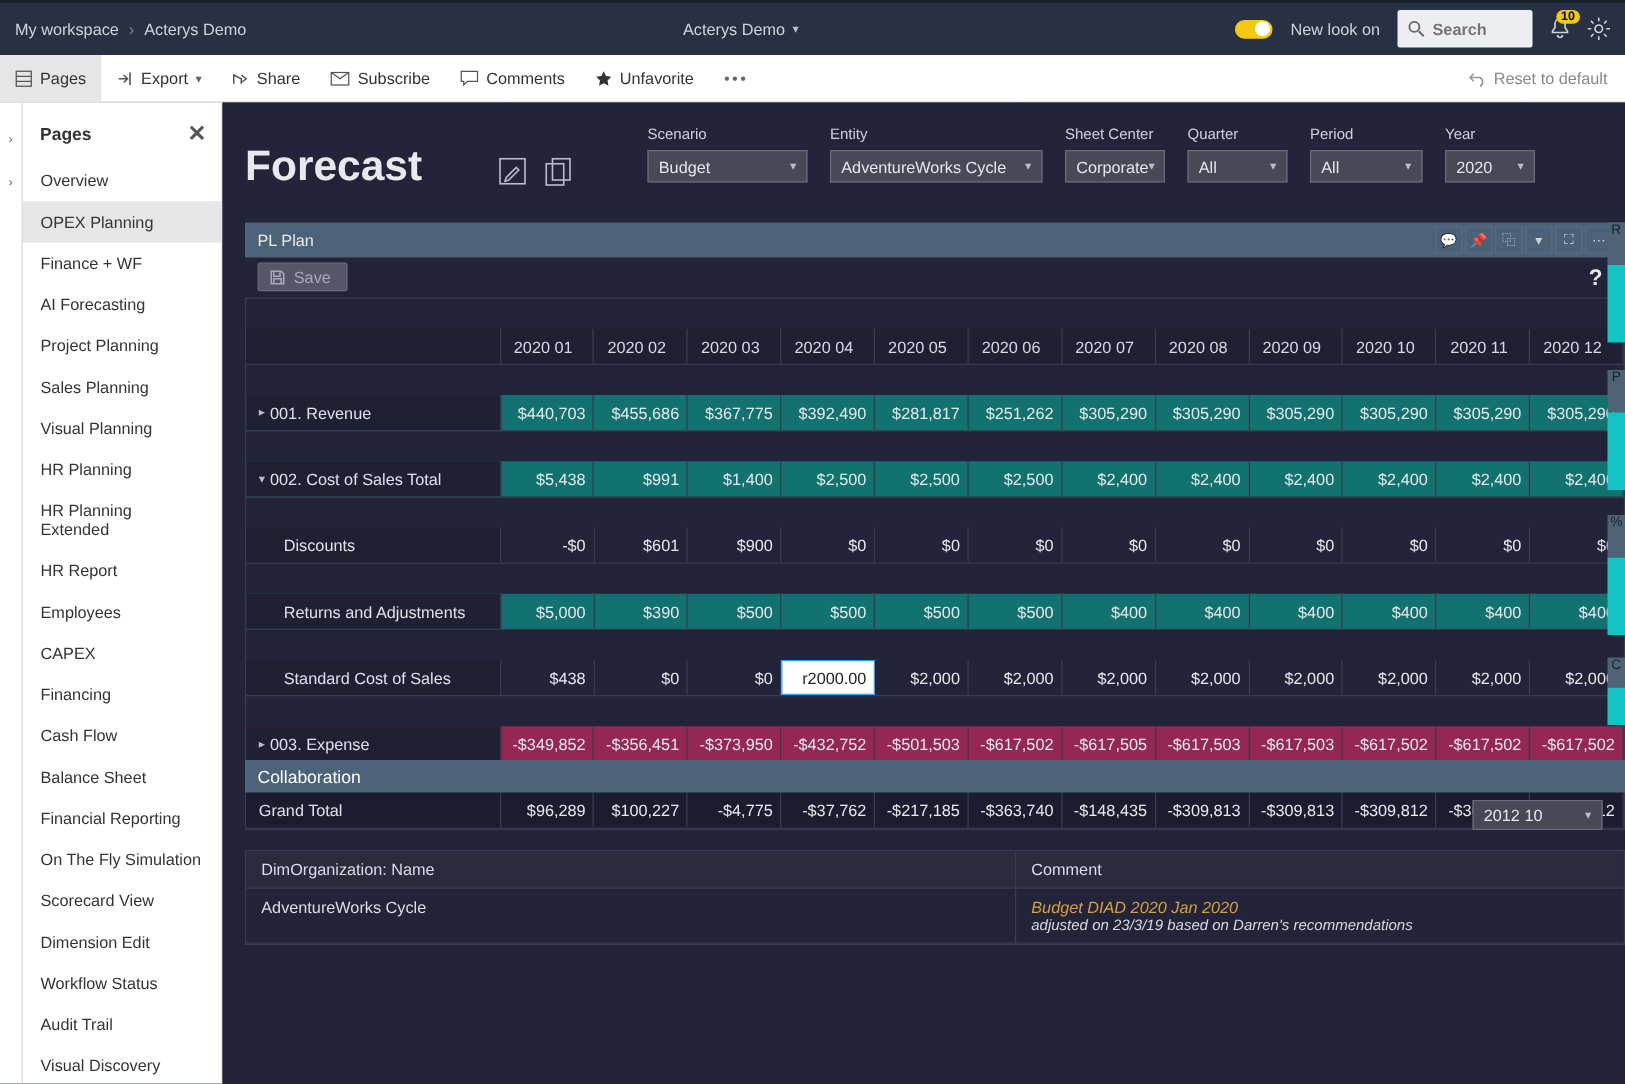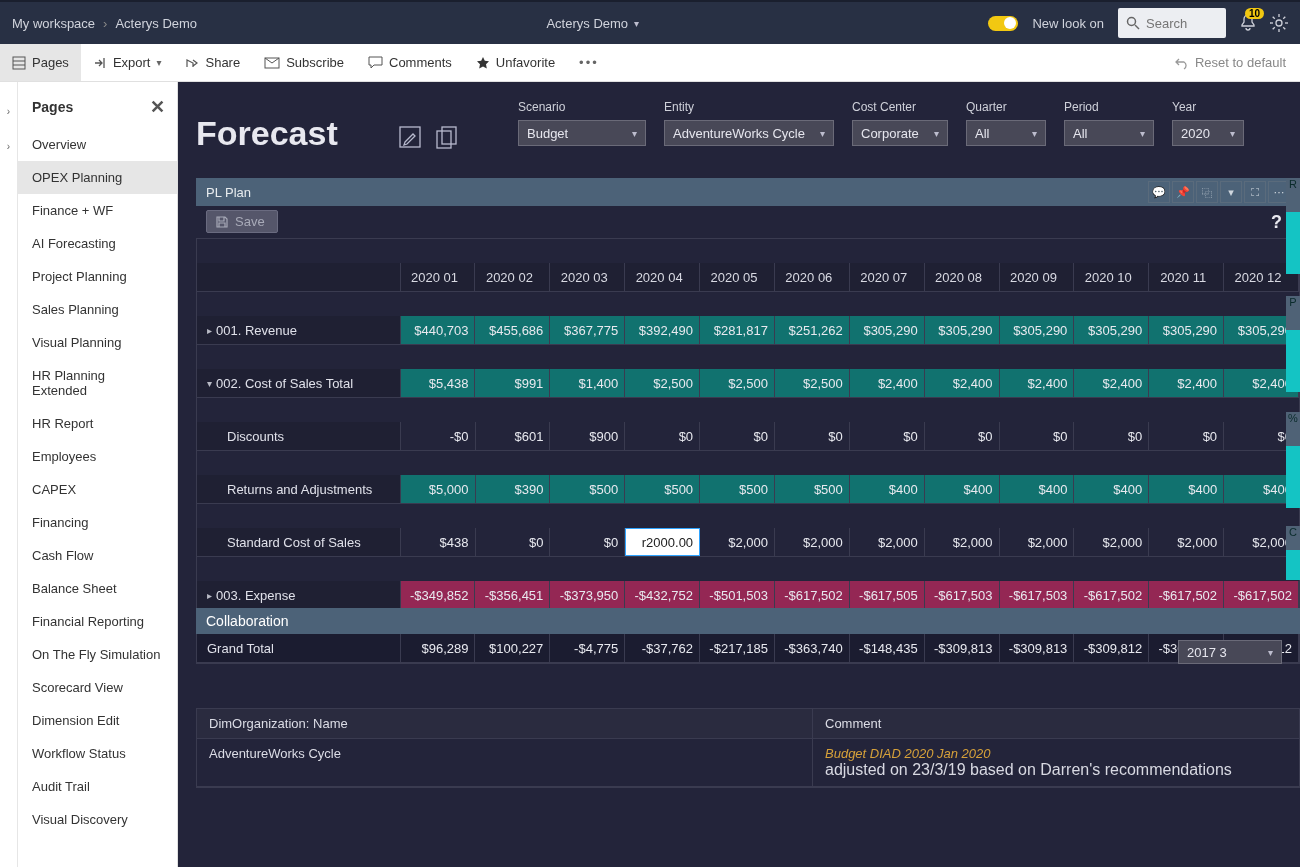--- a/index.html
+++ b/index.html
@@ -6,21 +6,21 @@
   body { background:#283044; color:#fff; overflow:hidden; width:1300px; height:867px; }
   
   .top-header { height:44px; background:#283044; display:flex; align-items:center; padding:0 12px; border-top:2px solid #1a1f2e; font-size:13px; color:#d0d3dc; }
   .breadcrumb { display:flex; align-items:center; gap:8px; flex:0 0 auto; }
   .breadcrumb span.sep { color:#888; }
   .center-title { flex:1; text-align:center; display:flex; justify-content:center; align-items:center; gap:6px; }
   .hdr-right { display:flex; align-items:center; gap:14px; }
   .toggle-pill { width:30px; height:15px; background:#f2c811; border-radius:8px; position:relative; }
   .toggle-pill::after { content:""; position:absolute; right:2px; top:1.5px; width:12px; height:12px; background:#fff; border-radius:50%; }
   .search-box { background:#eceef2; border-radius:2px; height:30px; width:108px; display:flex; align-items:center; padding:0 8px; color:#555; gap:6px; font-size:13px; }
-  .search-box input { border:none; background:transparent; outline:none; font-size:13px; width:60px; color:#555; }
+  .search-box input { border:none; background:transparent; outline:none; font-size:13px; width:60px; color:#555;font-weight:bold; }
   .notif { position:relative; }
   .notif-badge { position:absolute; top:-6px; right:-8px; background:#f2c811; color:#000; font-size:10px; border-radius:8px; padding:0 4px; font-weight:600; }
   
   .toolbar { height:38px; background:#fff; color:#333; display:flex; align-items:center; font-size:13px; border-bottom:1px solid #e0e0e0; }
   .tb-item { padding:0 12px; height:100%; display:flex; align-items:center; gap:6px; cursor:pointer; }
   .tb-item.active { background:#e6e6e6; }
   .tb-spacer { flex:1; }
   .tb-reset { color:#888; padding-right:14px; display:flex; align-items:center; gap:6px; }
   
   .content { display:flex; height:calc(100% - 82px); }
@@ -34,21 +34,21 @@
   
   .report { flex:1; background:#2b2b3a; background:linear-gradient(#202031,#202031); position:relative; overflow:hidden; }
   .report-dark { background:#23243a; position:absolute; inset:0; }
   .forecast-head { position:absolute; left:18px; top:32px; right:0; display:flex; align-items:flex-end; gap:30px; }
   .forecast-title { font-size:34px; font-weight:700; color:#e8e8ef; padding-right:30px; }
   .edit-icons { display:flex; gap:10px; font-size:20px; color:#c4c4d0; margin-bottom:2px; }
   .filters-row { position:absolute; left:340px; top:18px; right:10px; display:flex; gap:18px; }
   .filter-block { display:flex; flex-direction:column; gap:6px; }
   .filter-label { font-size:12px; color:#cfd1da; }
   .filter-select { background:#484857; border:1px solid #6a6a78; color:#e6e6ee; font-size:13px; height:26px; display:flex; align-items:center; justify-content:space-between; padding:0 8px; }
-  .fw1 { width:128px; } .fw2 { width:170px; } .fw3 { width:96px; } .fw4 { width:80px; } .fw5 { width:90px; } .fw6 { width:72px; }
+  .fw1 { width:128px; } .fw2 { width:170px; } .fw3 { width:80px; } .fw4 { width:80px; } .fw5 { width:90px; } .fw6 { width:72px; }
   .chev-d { font-size:10px; color:#bdbdce; }
   
   .plplan-bar { position:absolute; left:18px; top:96px; right:0; height:28px; background:#4c6278; display:flex; align-items:center; padding:0 10px; font-size:13px; color:#e8ecef; }
   .plplan-icons { position:absolute; right:10px; top:96px; height:28px; display:flex; align-items:center; gap:2px; }
   .plplan-icons .pi { width:22px; height:22px; border:1px solid #5a6b7c; display:flex; align-items:center; justify-content:center; font-size:11px; color:#cfd6de; }
   .save-btn { position:absolute; left:28px; top:128px; background:#55566a; border:1px solid #6a6b80; color:#a8aab8; font-size:13px; padding:3px 12px 3px 8px; display:flex; align-items:center; gap:6px; border-radius:2px; }
   .qmark { position:absolute; right:18px; top:130px; font-size:18px; color:#e8e8ef; font-weight:600; }
   
   .plan-table { position:absolute; left:18px; top:156px; right:0; border:1px solid #3a3b50; font-size:13px; }
   .pt-row { display:flex; height:29px; border-bottom:1px solid #3a3b50;margin-top:24px; }
@@ -75,28 +75,28 @@
   .vt2b { top:248px; height:62px; background:#14c4c4; }
   .vt3 { top:330px; height:34px; background:#4f6276; }
   .vt3b { top:364px; height:62px; background:#14c4c4; }
   .vt4 { top:444px; height:24px; background:#4f6276; }
   .vt4b { top:468px; height:30px; background:#14c4c4; }
   
   .collab-bar { position:absolute; left:18px; right:0; top:526px; height:26px; background:#4c6278; display:flex; align-items:center; padding:0 10px; font-size:14px; }
   .collab-meta { position:absolute; left:18px; right:0; top:552px; background:#20243a; border:1px solid #3a3b50; padding:6px 10px; font-size:12px; color:#d6d8e0; height:46px; display:flex; flex-direction:column; justify-content:center; gap:2px; }
   .collab-period { position:absolute; right:18px; top:558px; }
   .collab-select { background:#484857; border:1px solid #6a6a78; color:#e6e6ee; font-size:13px; height:24px; width:104px; display:flex; align-items:center; justify-content:space-between; padding:0 8px; }
-  .collab-grid { position:absolute; left:18px; right:0; top:598px; border:1px solid #3a3b50; font-size:13px;margin-top:28px; }
+  .collab-grid { position:absolute; left:18px; right:0; top:598px; border:1px solid #3a3b50; font-size:13px; }
   .cg-row { display:flex; border-bottom:1px solid #3a3b50; }
   .cg-row.hdr { background:#2a2b3f; }
   .cg-cell { padding:7px 12px; color:#dcdde6; }
   .cg-c1 { width:616px; border-right:1px solid #3a3b50; }
   .cg-c2 { flex:1; }
   .comm-title { color:#d6a13a; font-style:italic; }
-  .comm-sub { color:#d8d9e2; font-size:16px; }
+  .comm-sub { color:#d8d9e2; font-style:italic; font-size:12px; }
   
   svg { display:block; }
 </style>
 </head>
 <body>
 
 <div class="top-header">
   <div class="breadcrumb">
     <span>My workspace</span>
     <span class="sep">›</span>
@@ -201,20 +201,21 @@
       <span style="font-size:18px;color:#555;cursor:pointer">✕</span>
     </div>
     <div class="pages-list" id="pages-list">
         <div class="page-item">Overview</div>
         <div class="page-item selected">OPEX Planning</div>
         <div class="page-item">Finance + WF</div>
         <div class="page-item">AI Forecasting</div>
         <div class="page-item">Project Planning</div>
         <div class="page-item">Sales Planning</div>
         <div class="page-item">Visual Planning</div>
+        <div class="page-item">HR Planning</div>
         <div class="page-item">HR Planning Extended</div>
         <div class="page-item">HR Report</div>
         <div class="page-item">Employees</div>
         <div class="page-item">CAPEX</div>
         <div class="page-item">Financing</div>
         <div class="page-item">Cash Flow</div>
         <div class="page-item">Balance Sheet</div>
         <div class="page-item">Financial Reporting</div>
         <div class="page-item">On The Fly Simulation</div>
         <div class="page-item">Scorecard View</div>
@@ -251,21 +252,21 @@
           </div>
       </div>
       <div class="filter-block">
         <span class="filter-label">Entity</span>
         <div class="filter-select fw2">
             <span>AdventureWorks Cycle</span>
             <span class="chev-d">▾</span>
           </div>
       </div>
       <div class="filter-block">
-        <span class="filter-label">Cost Center</span>
+        <span class="filter-label">Sheet Center</span>
         <div class="filter-select fw3">
             <span>Corporate</span>
             <span class="chev-d">▾</span>
           </div>
       </div>
       <div class="filter-block">
         <span class="filter-label">Quarter</span>
         <div class="filter-select fw4">
             <span>All</span>
             <span class="chev-d">▾</span>
@@ -462,21 +463,21 @@
     <div class="vtab vt4">
         <span>C</span>
       </div>
     <div class="vtab vt4b"></div>
 
     <div class="collab-bar">
         <span>Collaboration</span>
       </div>
     <div class="collab-period">
       <div class="collab-select">
-          <span>2017 3</span>
+          <span>2012 10</span>
           <span class="chev-d">▾</span>
         </div>
     </div>
     <div class="collab-grid">
       <div class="cg-row hdr">
         <div class="cg-cell cg-c1">DimOrganization: Name</div>
         <div class="cg-cell cg-c2">Comment</div>
       </div>
       <div class="cg-row">
         <div class="cg-cell cg-c1">AdventureWorks Cycle</div>

